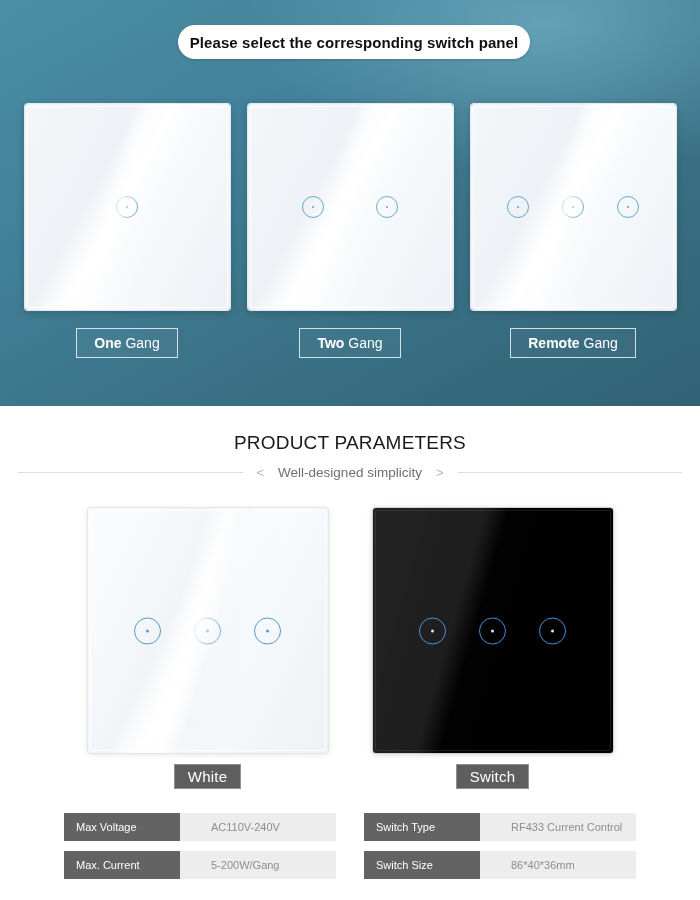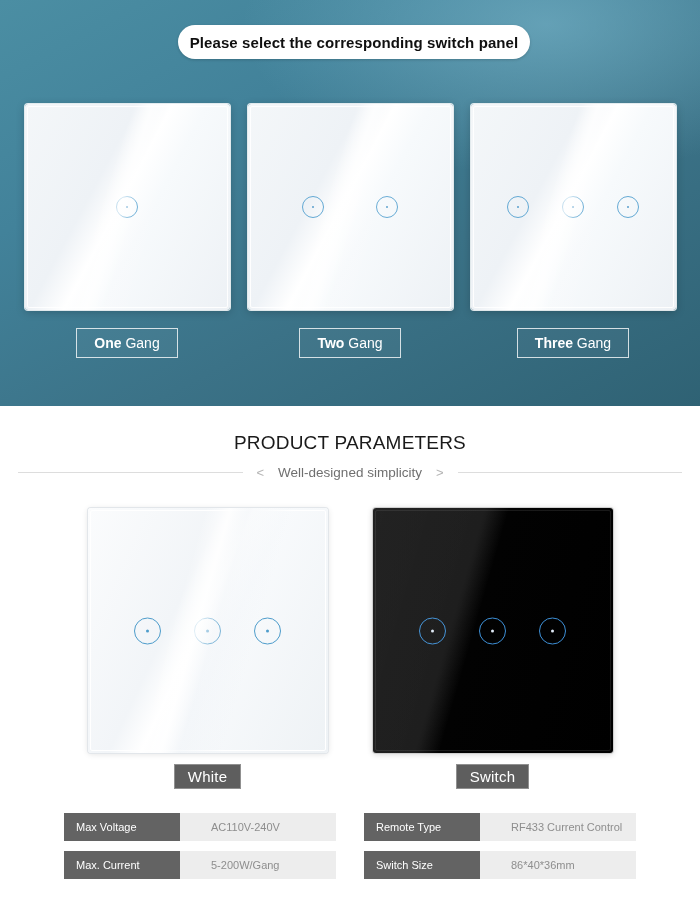--- a/index.html
+++ b/index.html
@@ -352,21 +352,21 @@
     </div>
 
     <div class="gang-label">
       <div class="gang-box">
         <span class="strong">Two</span><span> Gang</span>
       </div>
     </div>
 
     <div class="gang-label">
       <div class="gang-box">
-        <span class="strong">Three</span><span> Gang</span>
+        <span class="strong">Remote</span><span> Gang</span>
       </div>
     </div>
 
   </div>
 </section>
 
 <section class="params">
 
   <h1 class="params-title">PRODUCT PARAMETERS</h1>
 
@@ -424,21 +424,21 @@
         <div class="spec-val">AC110V-240V</div>
       </div>
       <div class="spec-row">
         <div class="spec-key">Max. Current</div>
         <div class="spec-val">5-200W/Gang</div>
       </div>
     </div>
 
     <div class="spec-col">
       <div class="spec-row">
-        <div class="spec-key">Remote Type</div>
+        <div class="spec-key">Switch Type</div>
         <div class="spec-val">RF433 Current Control</div>
       </div>
       <div class="spec-row">
         <div class="spec-key">Switch Size</div>
         <div class="spec-val">86*40*36mm</div>
       </div>
     </div>
 
   </div>
 </section>

